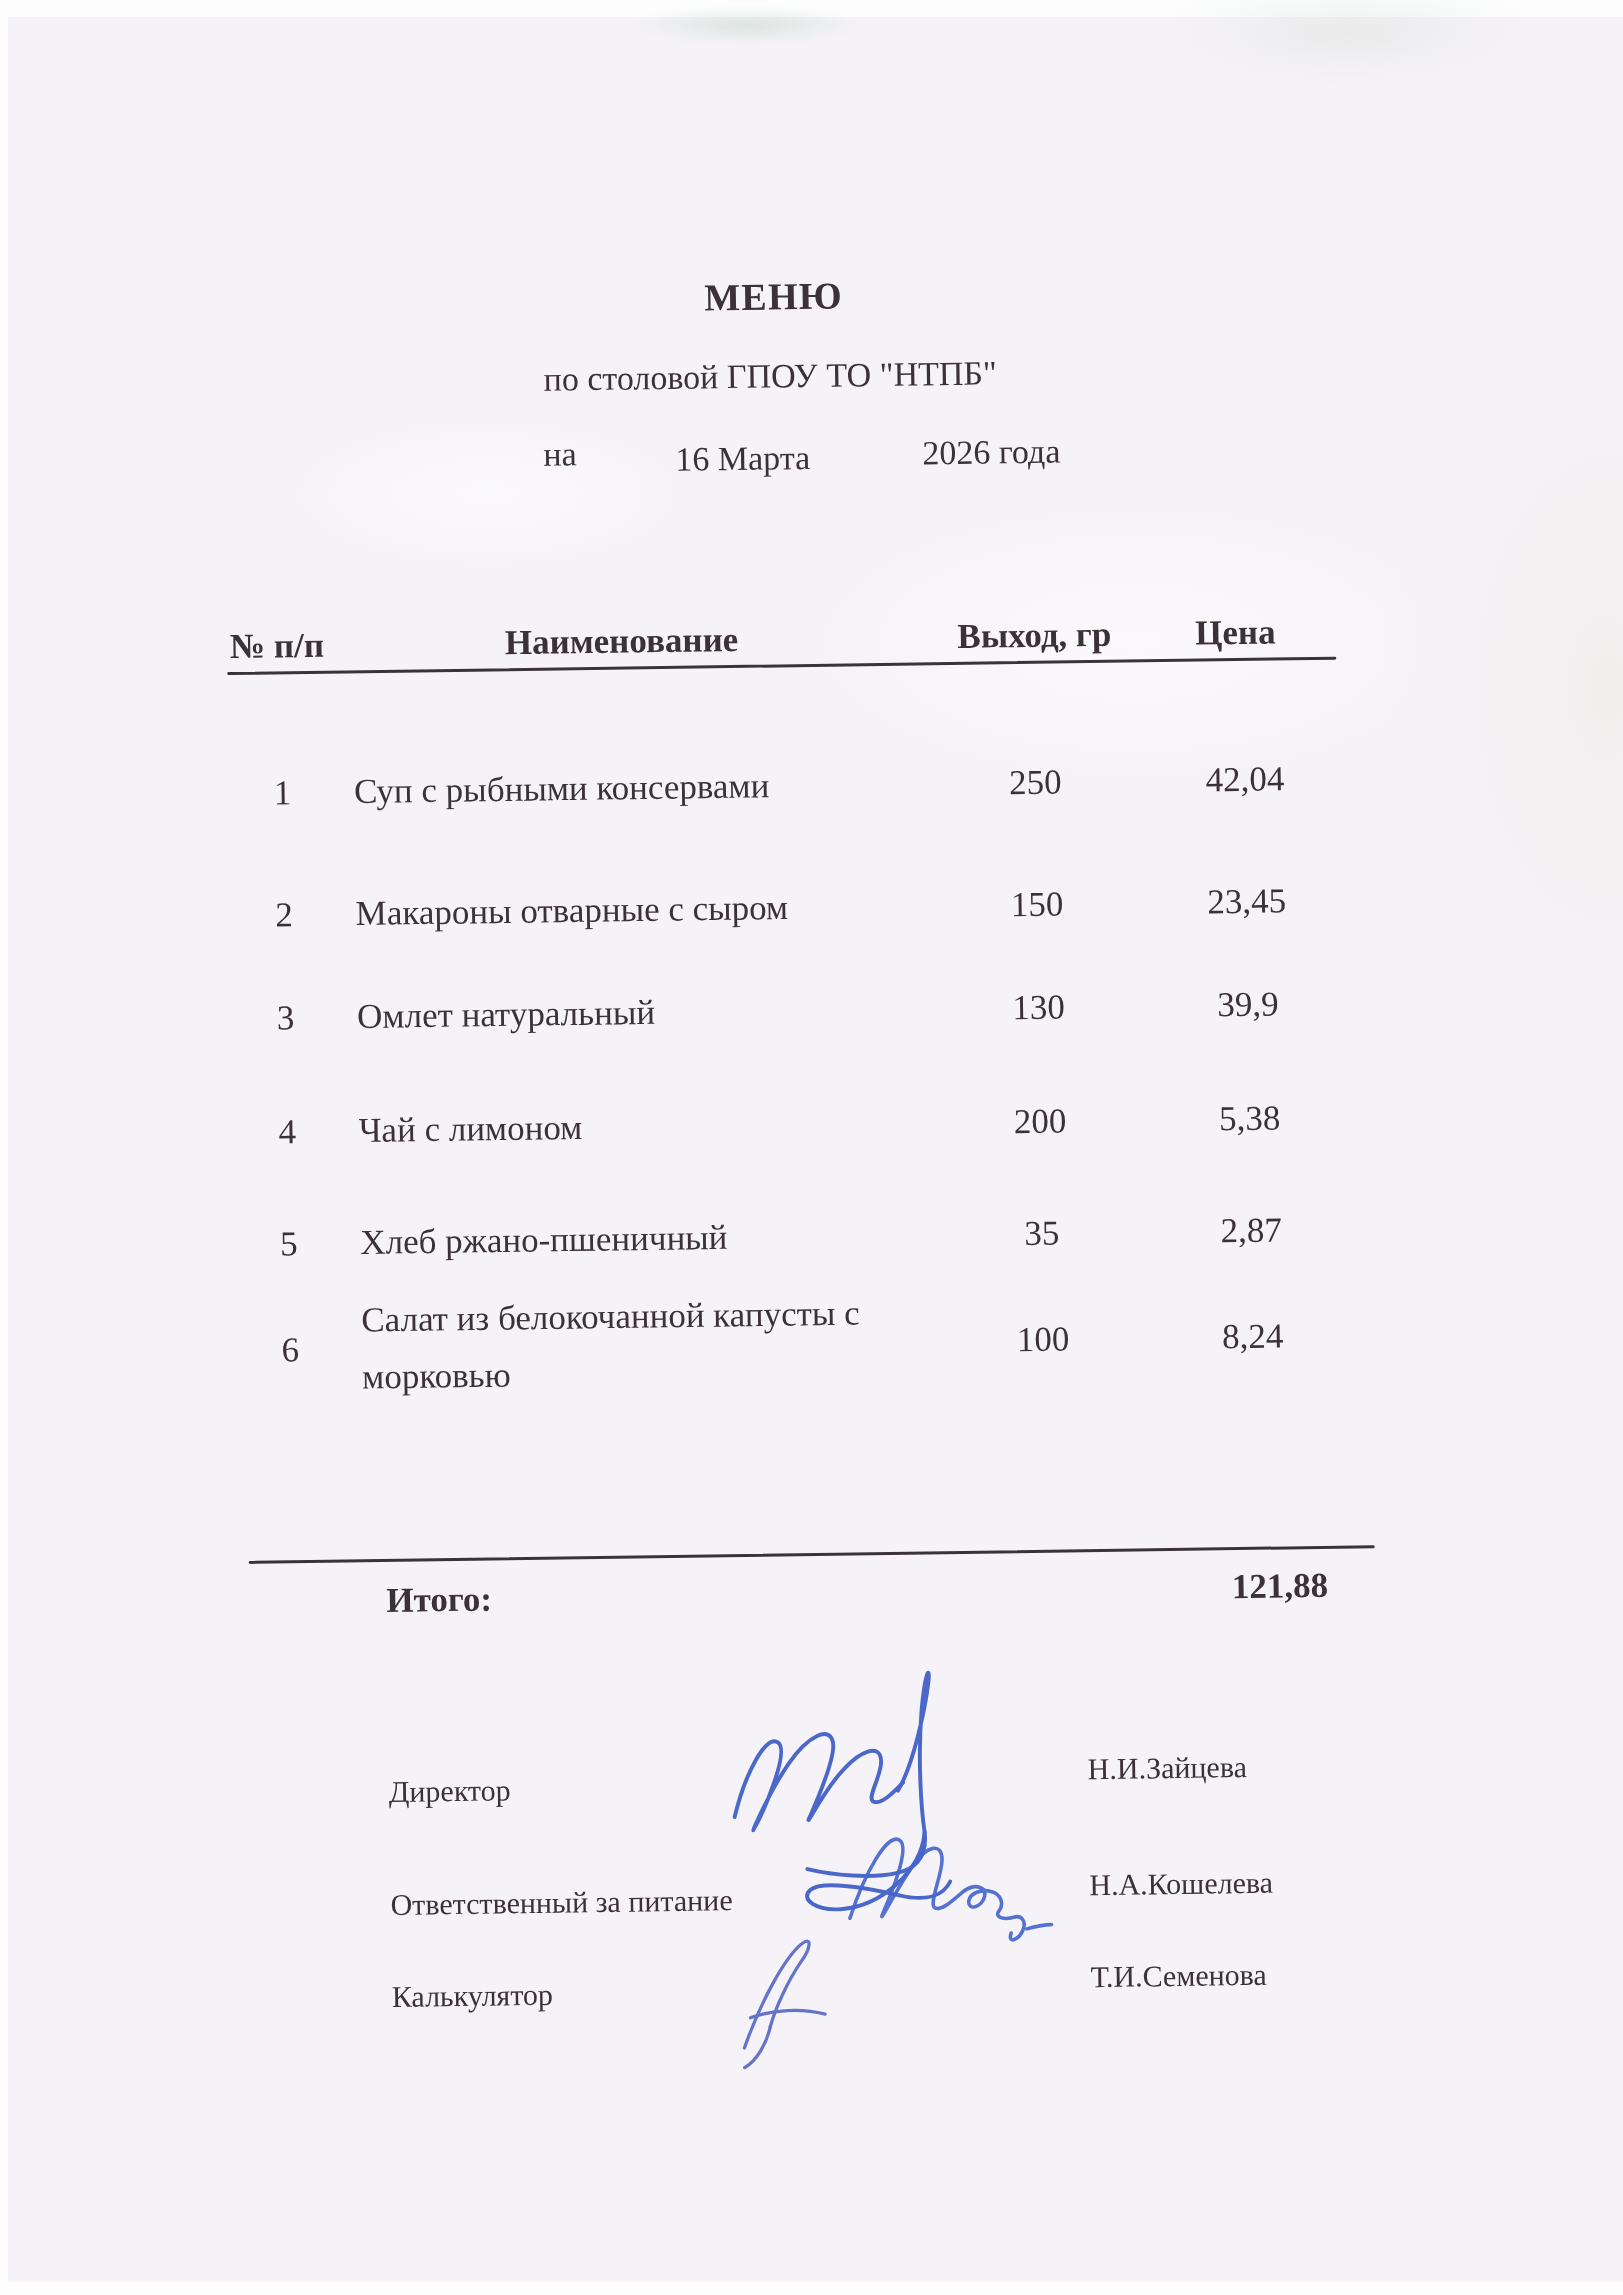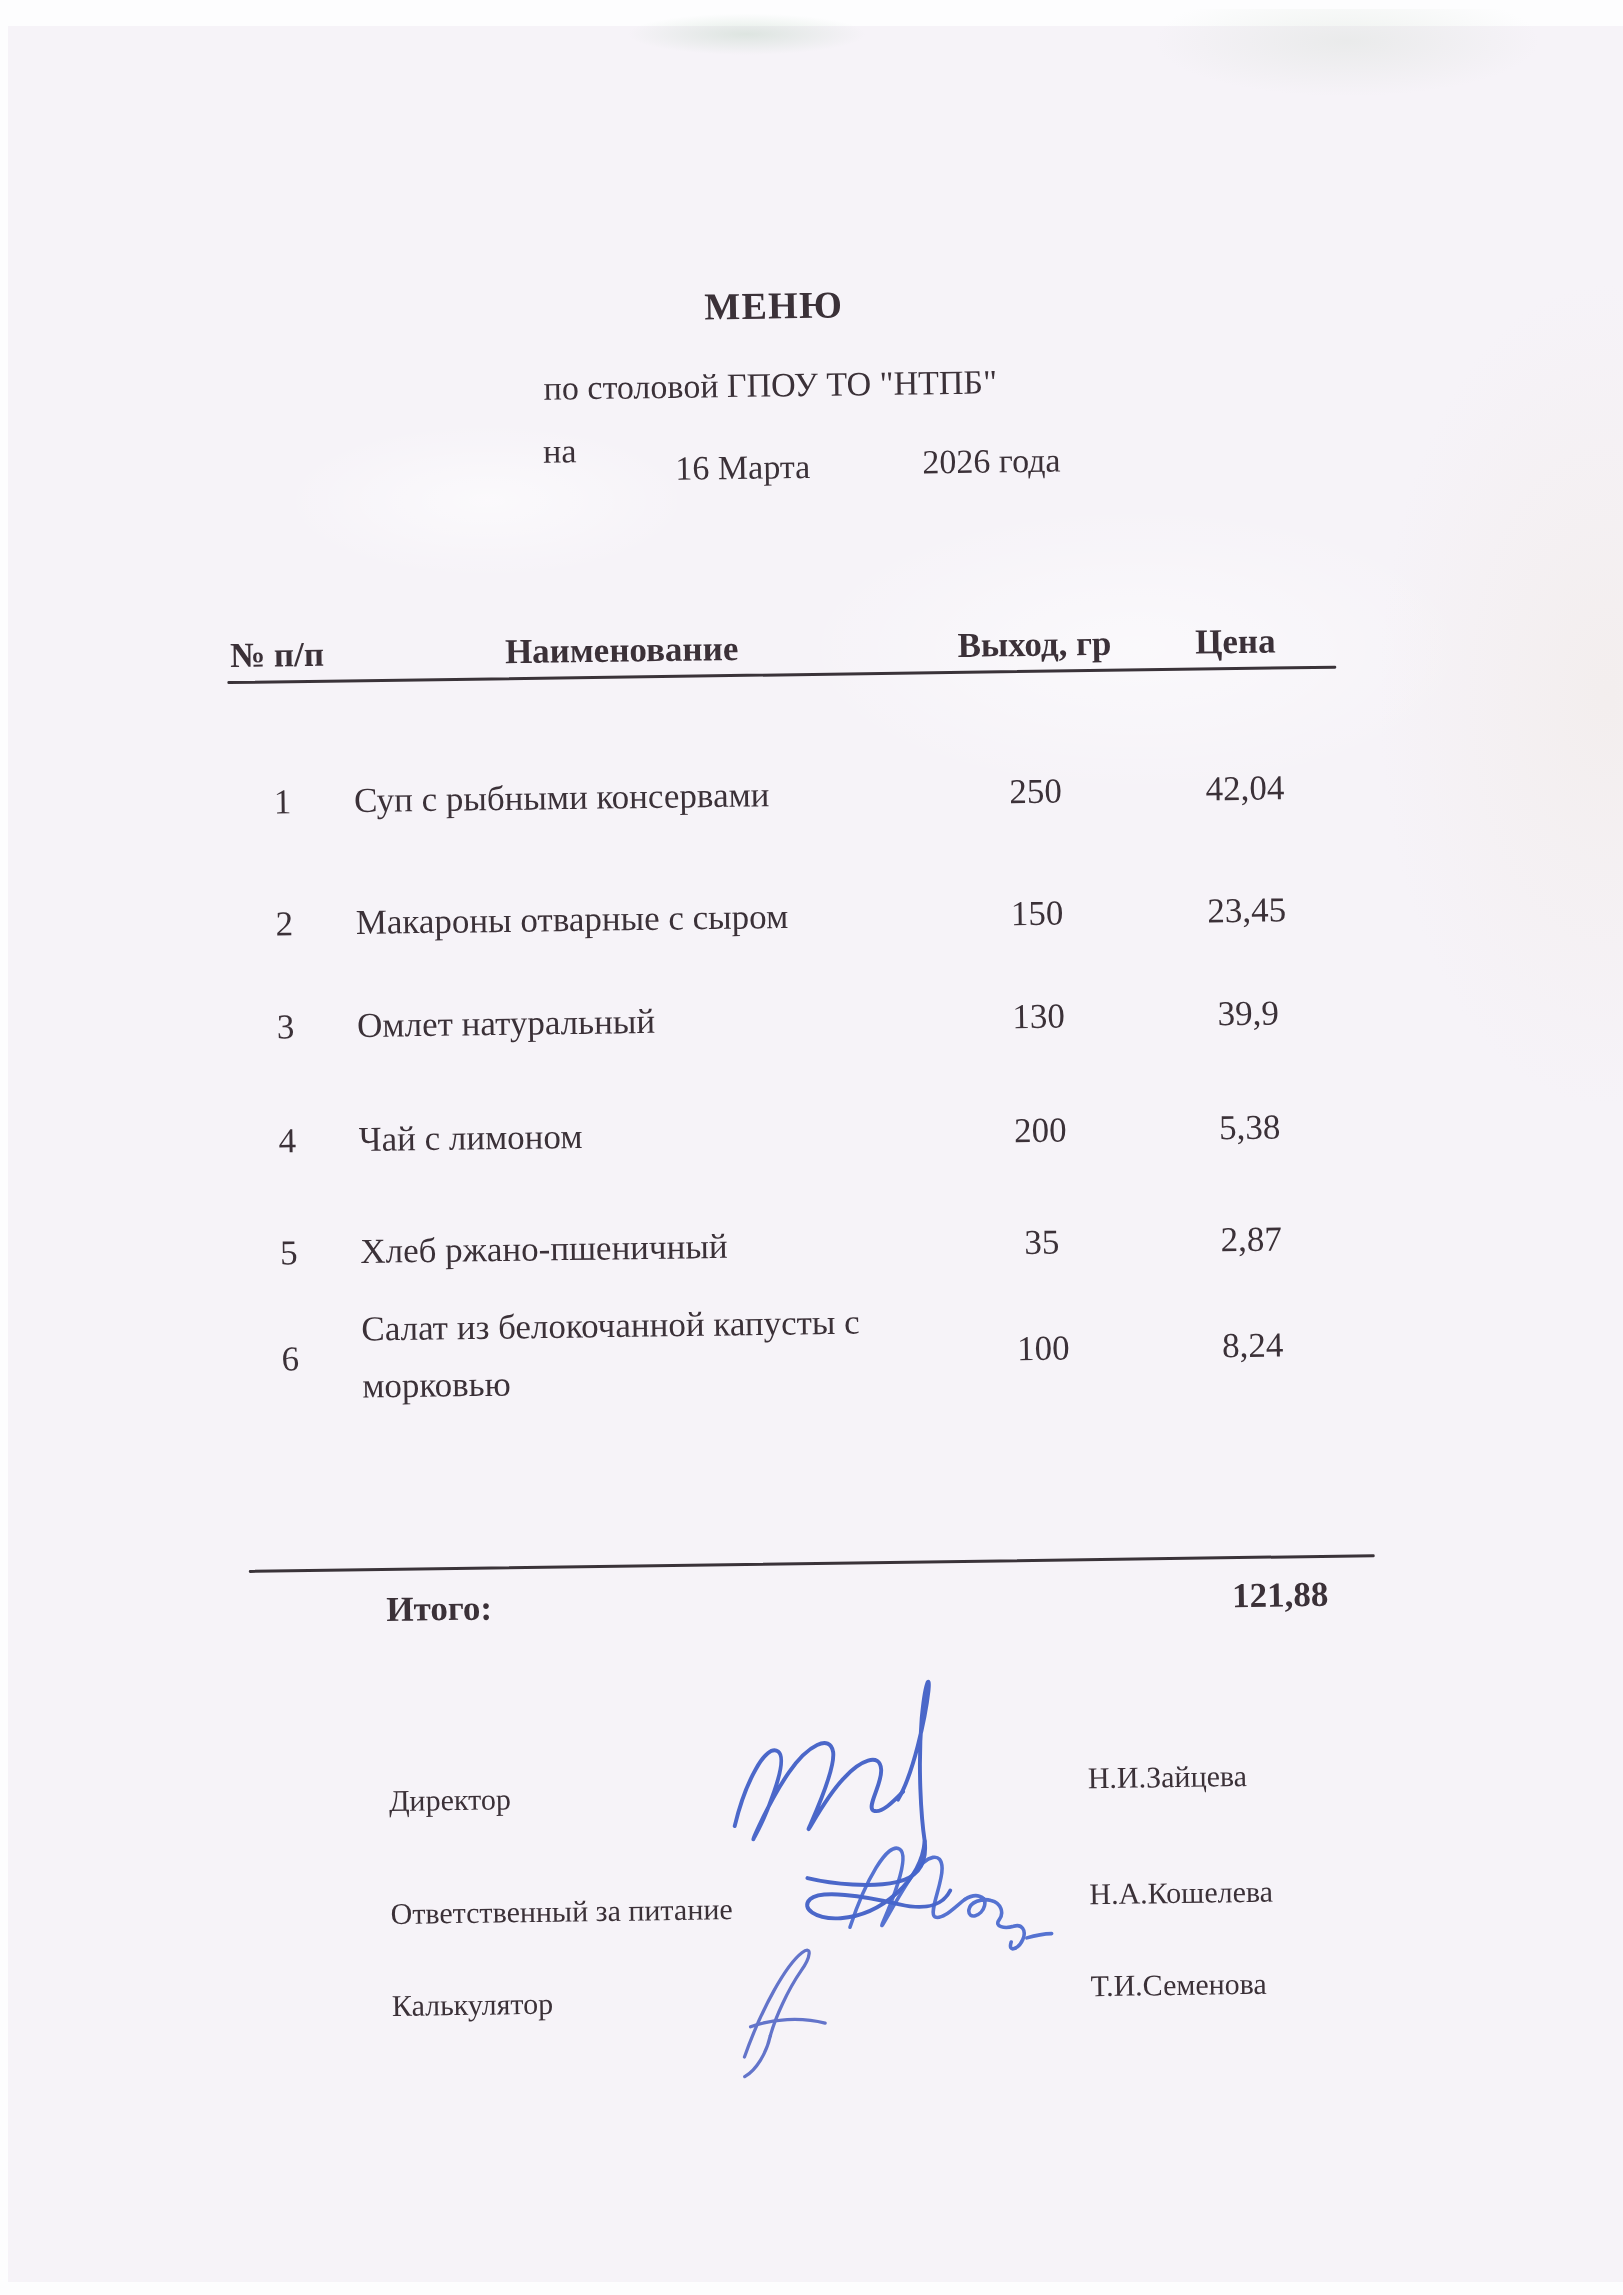--- a/index.html
+++ b/index.html
@@ -9,21 +9,20 @@
     width: 1624px;
     height: 2295px;
     background: #fdfdfe;
     overflow: hidden;
     font-family: "Liberation Serif", "DejaVu Serif", serif;
   }
   .scan-page {
     position: absolute;
     inset: 0;
     background: #fdfdfe;
-    margin-top: 9px;
   }
   .paper {
     position: absolute;
     left: 7.9px; top: 17px; right: 0px; bottom: 13px;
     background: #f6f3f8;
   }
   
   .artifacts {
     position: absolute;
     inset: 0;
@@ -49,21 +48,21 @@
     text-align: center;
     font-size: 38px; font-weight: bold;
     letter-spacing: 1.3px;
   }
   .doc-subtitle {
     left: 0; top: 357px; width: 1562px;
     text-align: center;
     font-size: 34px;
   }
   .dateline span { position: absolute; font-size: 34px; white-space: nowrap; }
-  .date-prefix { left: 553px; top: 420px; }
+  .date-prefix { left: 553px; top: 432px; }
   .date-value  { left: 685px; top: 439px; }
   .date-year   { left: 932px; top: 436px; }
 
   .thead span {
     position: absolute;
     font-size: 35px; font-weight: bold;
     white-space: nowrap; top: 619px;
   }
   .h-num    { left: 237px; }
   .h-name   { left: 512px; }

